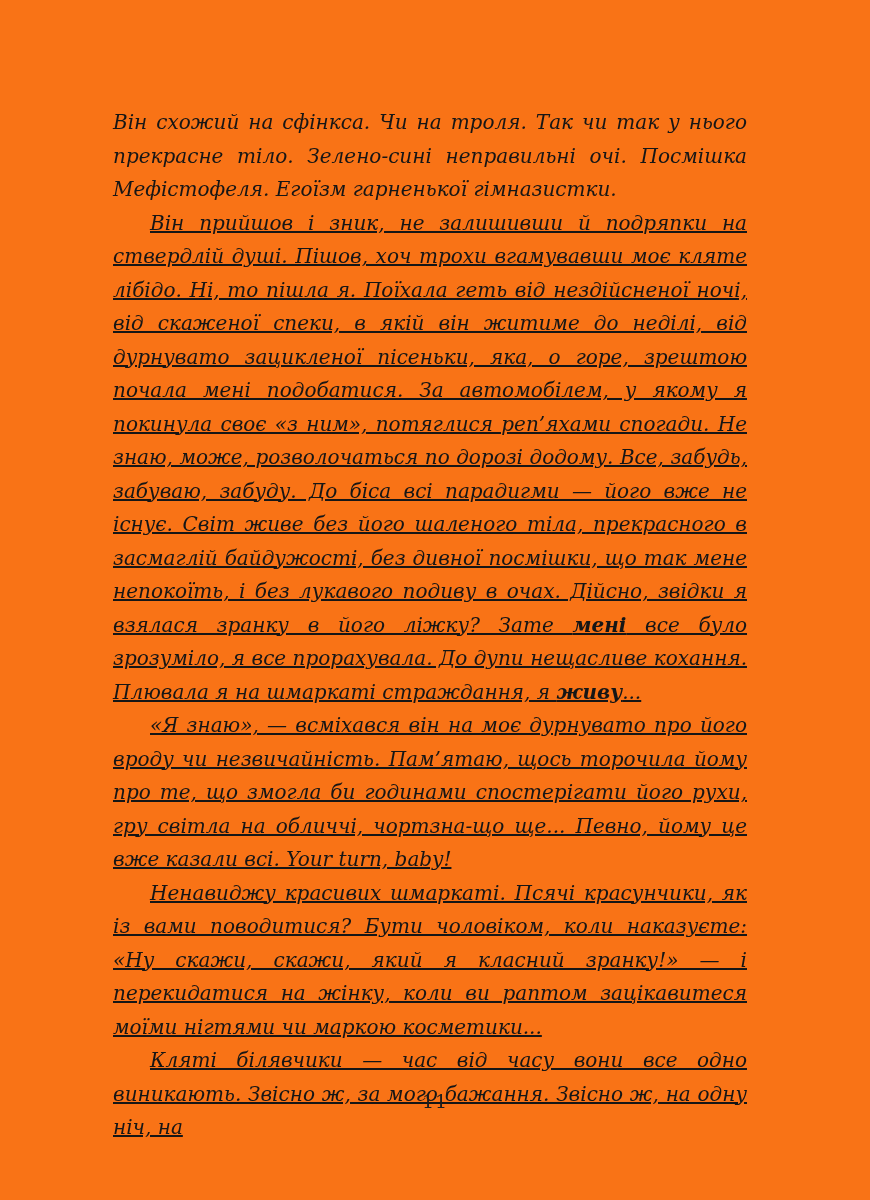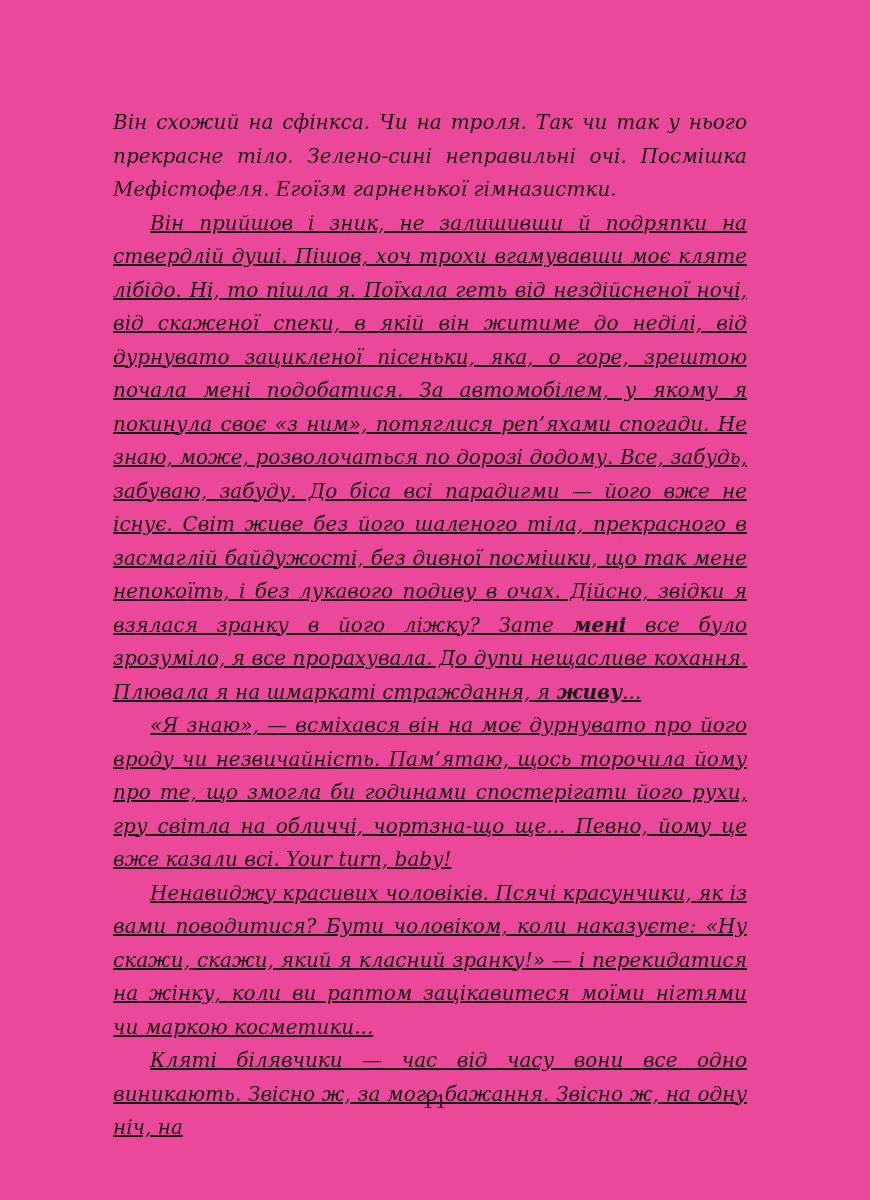--- a/index.html
+++ b/index.html
@@ -4,21 +4,21 @@
 <style>
   html, body {
     margin: 0;
     padding: 0;
     background: #ffffff;
   }
   .book-page {
     position: relative;
     width: 870px;
     height: 1200px;
-    background: #ec4899;
+    background: #f97316;
     overflow: hidden;
     font-family: "DejaVu Serif", serif;
   }
   .text-block {
     position: absolute;
     left: 113px;
     top: 106px;
     width: 634px;
     font-style: italic;
     font-size: 20px;
@@ -52,17 +52,17 @@
   }
 </style>
 </head>
 <body>
 
 <div class="book-page">
   <div class="text-block">
       <p class="para"><span>Він схожий на сфінкса. Чи на троля. Так чи так у нього прекрасне тіло. Зелено-сині неправильні очі. Посмішка Мефістофеля. Егоїзм гарненької гімназистки.</span></p>
       <p class="para indent"><span>Він прийшов і зник, не залишивши й подряпки на ствердлій душі. Пішов, хоч трохи вгамувавши моє кляте лібідо. Ні, то пішла я. Поїхала геть від нездійсненої ночі, від скаженої спеки, в якій він житиме до неділі, від дурнувато зацикленої пісеньки, яка, о горе, зрештою почала мені подобатися. За автомобілем, у якому я покинула своє «з ним», потяглися реп’яхами спогади. Не знаю, може, розволочаться по дорозі додому. Все, забудь, забуваю, забуду. До біса всі парадигми — його вже не існує. Світ живе без його шаленого тіла, прекрасного в засмаглій байдужості, без дивної посмішки, що так мене непокоїть, і без лукавого подиву в очах. Дійсно, звідки я взялася зранку в його ліжку? Зате </span><span class="bold">мені</span><span> все було зрозуміло, я все прорахувала. До дупи нещасливе кохання. Плювала я на шмаркаті страждання, я </span><span class="bold">живу</span><span>...</span></p>
       <p class="para indent"><span>«Я знаю», — всміхався він на моє дурнувато про його вроду чи незвичайність. Пам’ятаю, щось торочила йому про те, що змогла би годинами спостерігати його рухи, гру світла на обличчі, чортзна-що ще... Певно, йому це вже казали всі. Your turn, baby!</span></p>
-      <p class="para indent"><span>Ненавиджу красивих чоловіків. Псячі красунчики, як із вами поводитися? Бути чоловіком, коли наказуєте: «Ну скажи, скажи, який я класний зранку!» — і перекидатися на жінку, коли ви раптом зацікавитеся моїми нігтями чи маркою косметики...</span></p>
+      <p class="para indent"><span>Ненавиджу красивих шмаркаті. Псячі красунчики, як із вами поводитися? Бути чоловіком, коли наказуєте: «Ну скажи, скажи, який я класний зранку!» — і перекидатися на жінку, коли ви раптом зацікавитеся моїми нігтями чи маркою косметики...</span></p>
       <p class="para indent"><span>Кляті білявчики — час від часу вони все одно виникають. Звісно ж, за мого бажання. Звісно ж, на одну ніч, на</span></p>
     </div>
   <div class="page-number">11</div>
 </div>
 
 </body></html>

